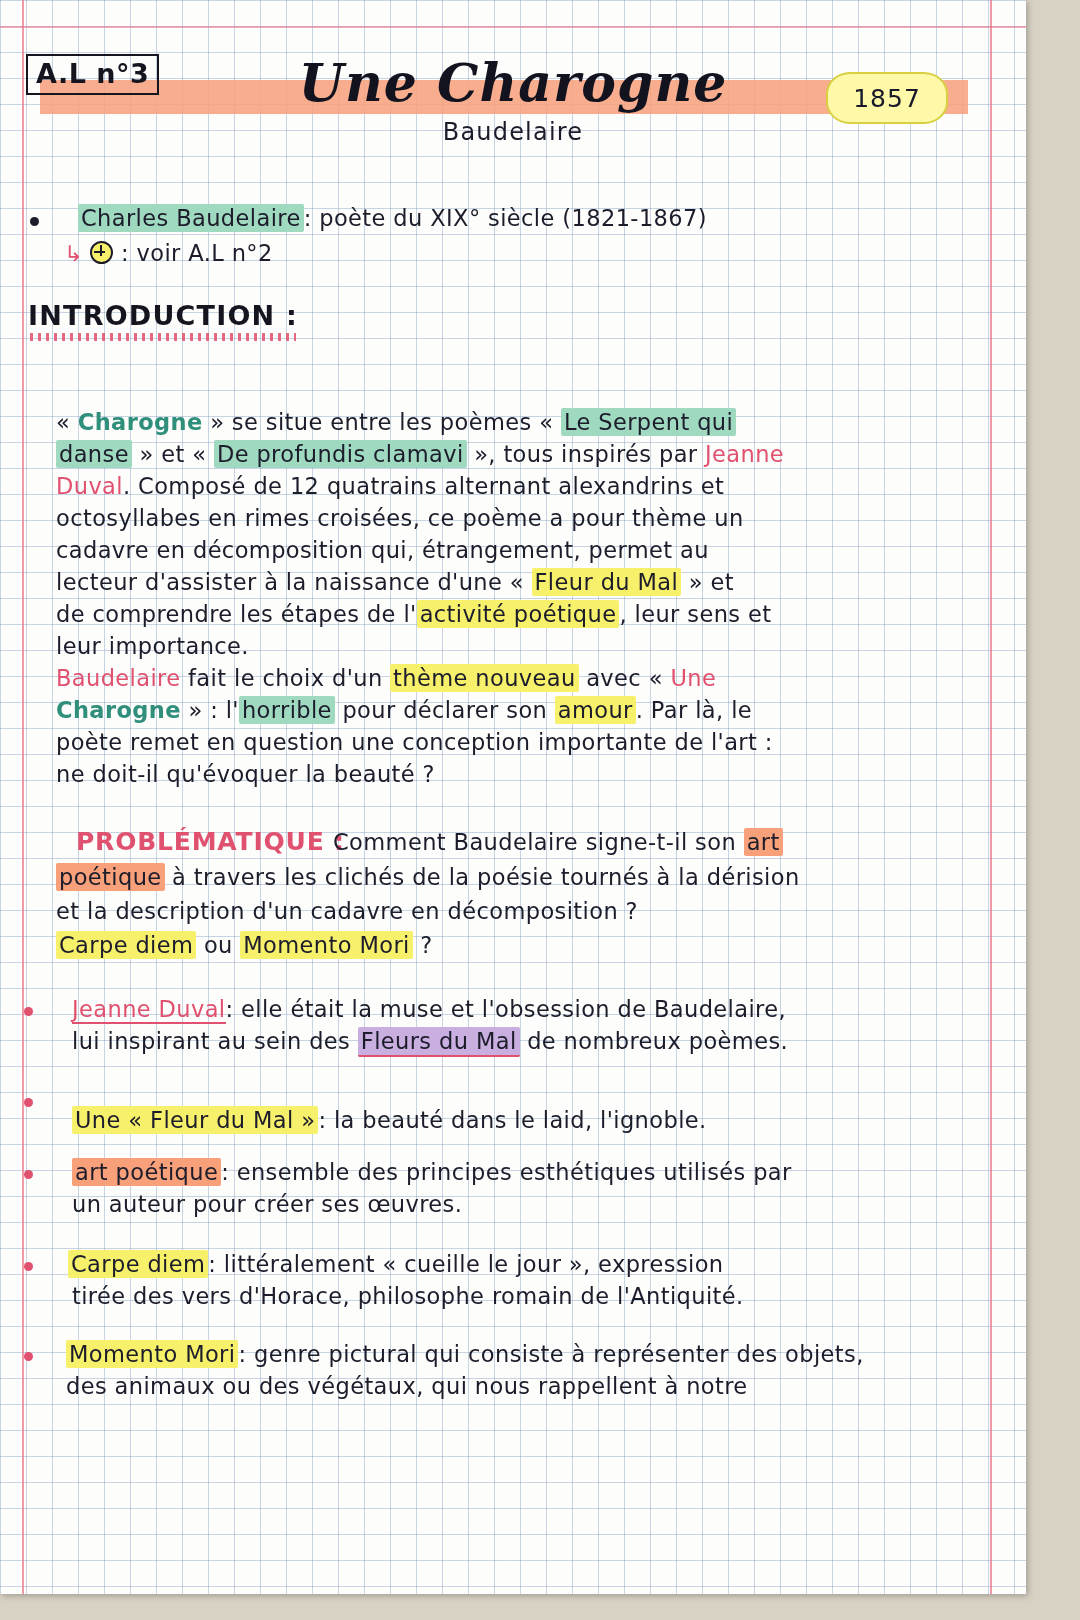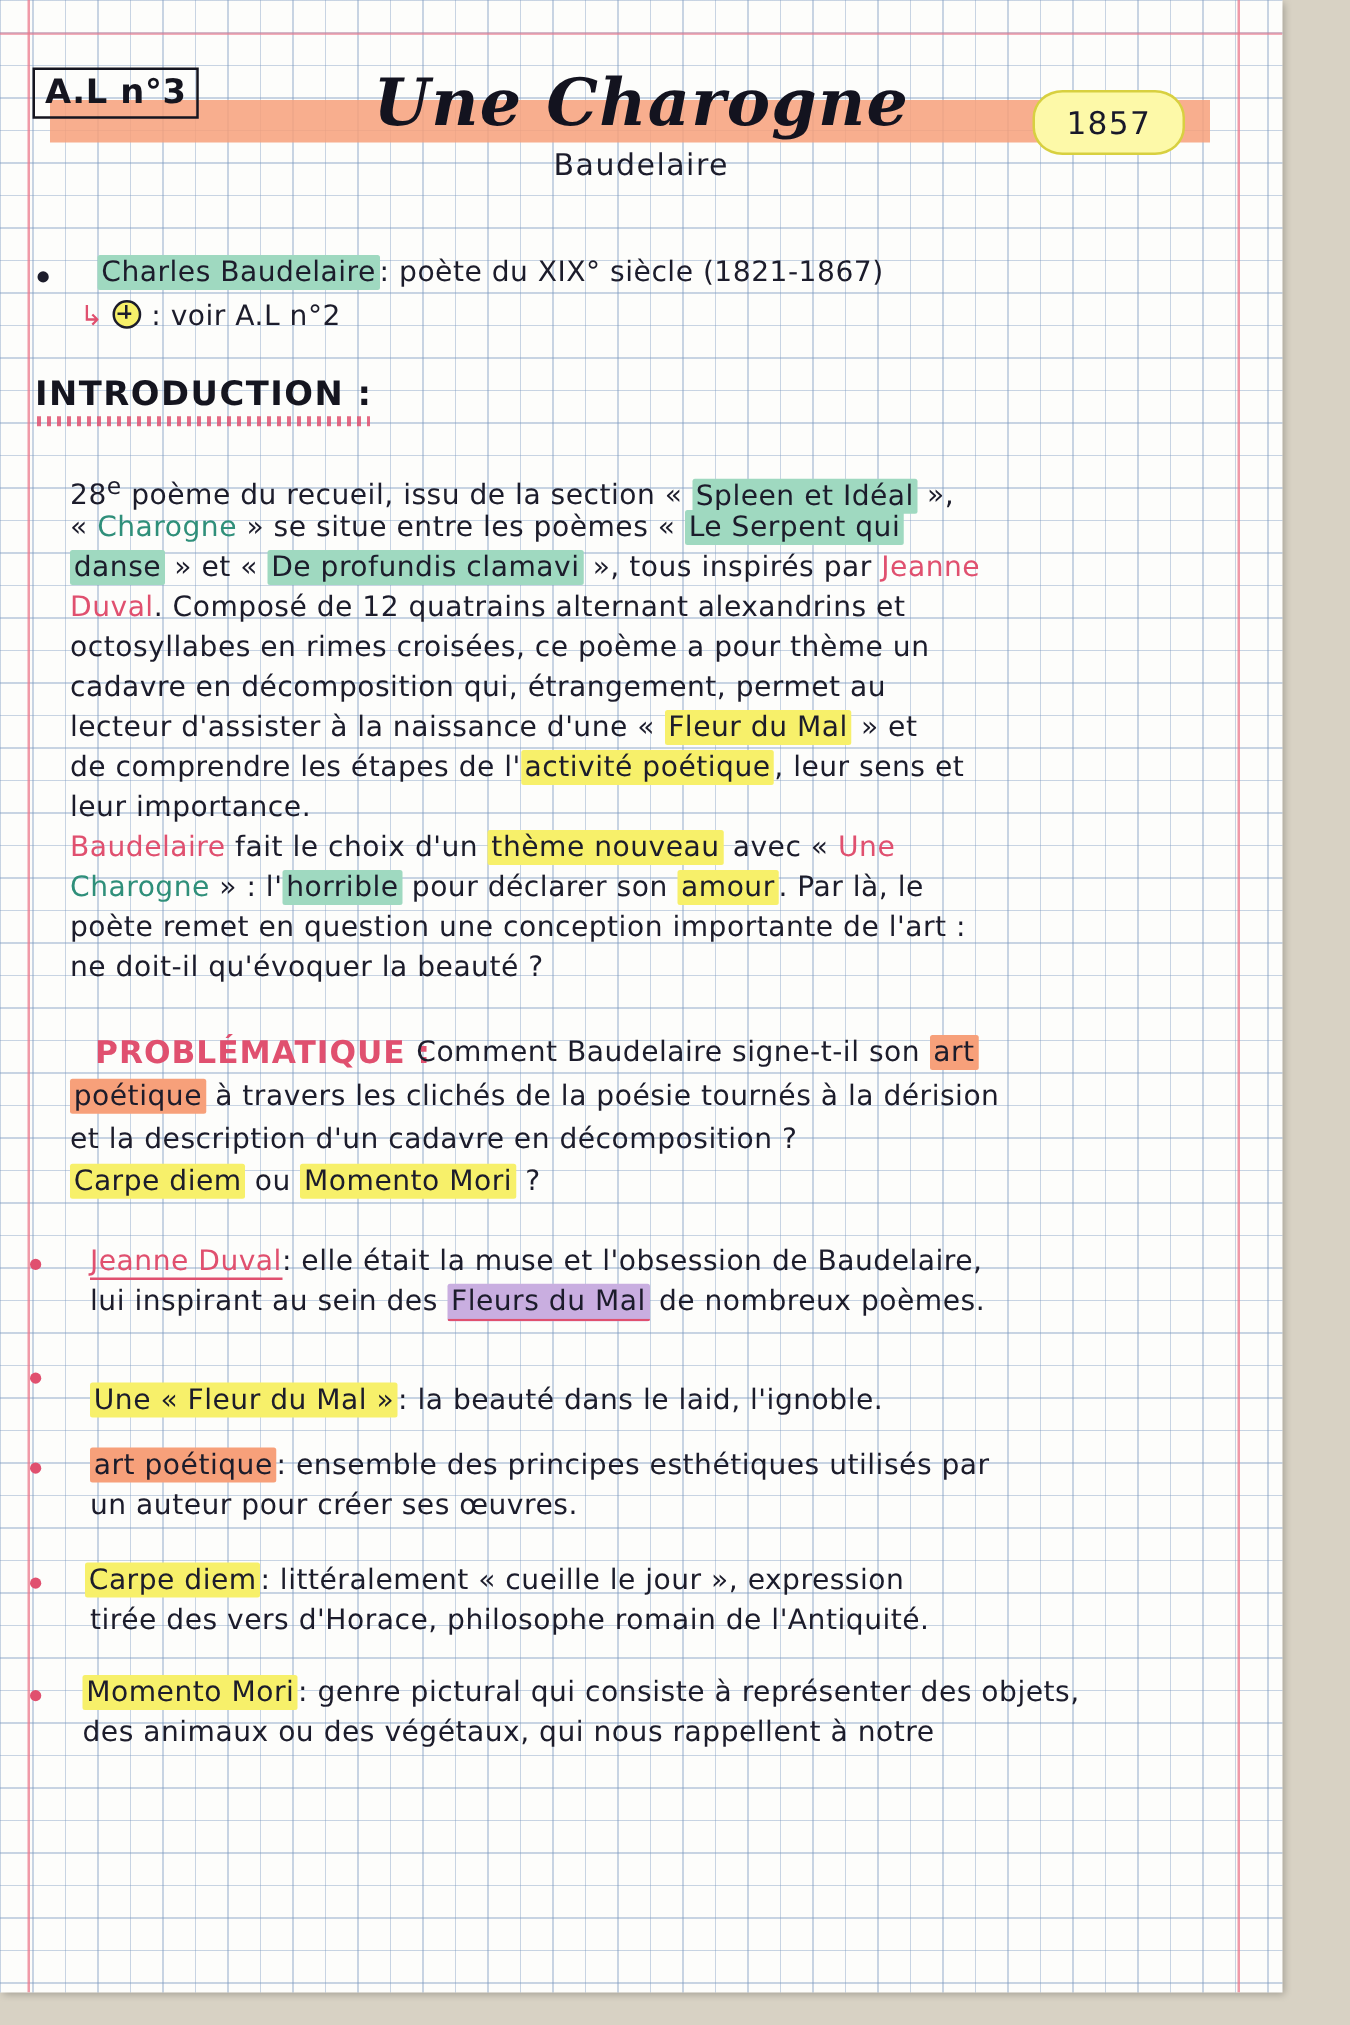--- a/index.html
+++ b/index.html
@@ -126,21 +126,21 @@
     background: #1c1c2b;
   }
   .bullet.pink { background: #e0506f; }
 
   .hl { padding: 1px 3px; border-radius: 2px; }
   .hl-yellow { background: #f7f06a; }
   .hl-green  { background: #9fd9c0; }
   .hl-orange { background: #f7a07a; }
   .hl-purple { background: #c9aee0; }
   .pink-text { color: #e0506f; }
-  .green-text { color: #2f8f7a; }
+  .green-text { color: #2f8f7a; font-weight: bold; }
   .underline-pink { border-bottom: 2px solid #e0506f; }
 
   .section-head {
     position: absolute;
     font-size: 27px;
     font-weight: bold;
     letter-spacing: 1.2px;
     color: #15151f;
   }
   .squiggle {
@@ -204,23 +204,20 @@
   </div>
   <div class="line hw" style="left:36px; top:240px;">
     <span class="arrow" style="position:relative;">↳</span>
     <span class="circle-plus"></span>
     <span>: voir A.L n°2</span>
   </div>
 
   <div class="section-head hw" style="left:28px; top:300px;">INTRODUCTION :</div>
   <div class="squiggle" style="left:28px; top:333px; width:268px;"></div>
 
-  <div class="line hw" style="left:28px; top:377px;">
-    28<sup>e</sup> poème du recueil, issu de la section « <span class="hl hl-green">Spleen et Idéal</span> »,
-  </div>
   <div class="line hw" style="left:28px; top:409px;">
     « <span class="green-text">Charogne</span> » se situe entre les poèmes « <span class="hl hl-green">Le Serpent qui</span>
   </div>
   <div class="line hw" style="left:28px; top:441px;">
     <span class="hl hl-green">danse</span> » et « <span class="hl hl-green">De profundis clamavi</span> », tous inspirés par <span class="pink-text">Jeanne</span>
   </div>
   <div class="line hw" style="left:28px; top:473px;">
     <span class="pink-text">Duval</span>. Composé de 12 quatrains alternant alexandrins et
   </div>
   <div class="line hw" style="left:28px; top:505px;">octosyllabes en rimes croisées, ce poème a pour thème un</div>

